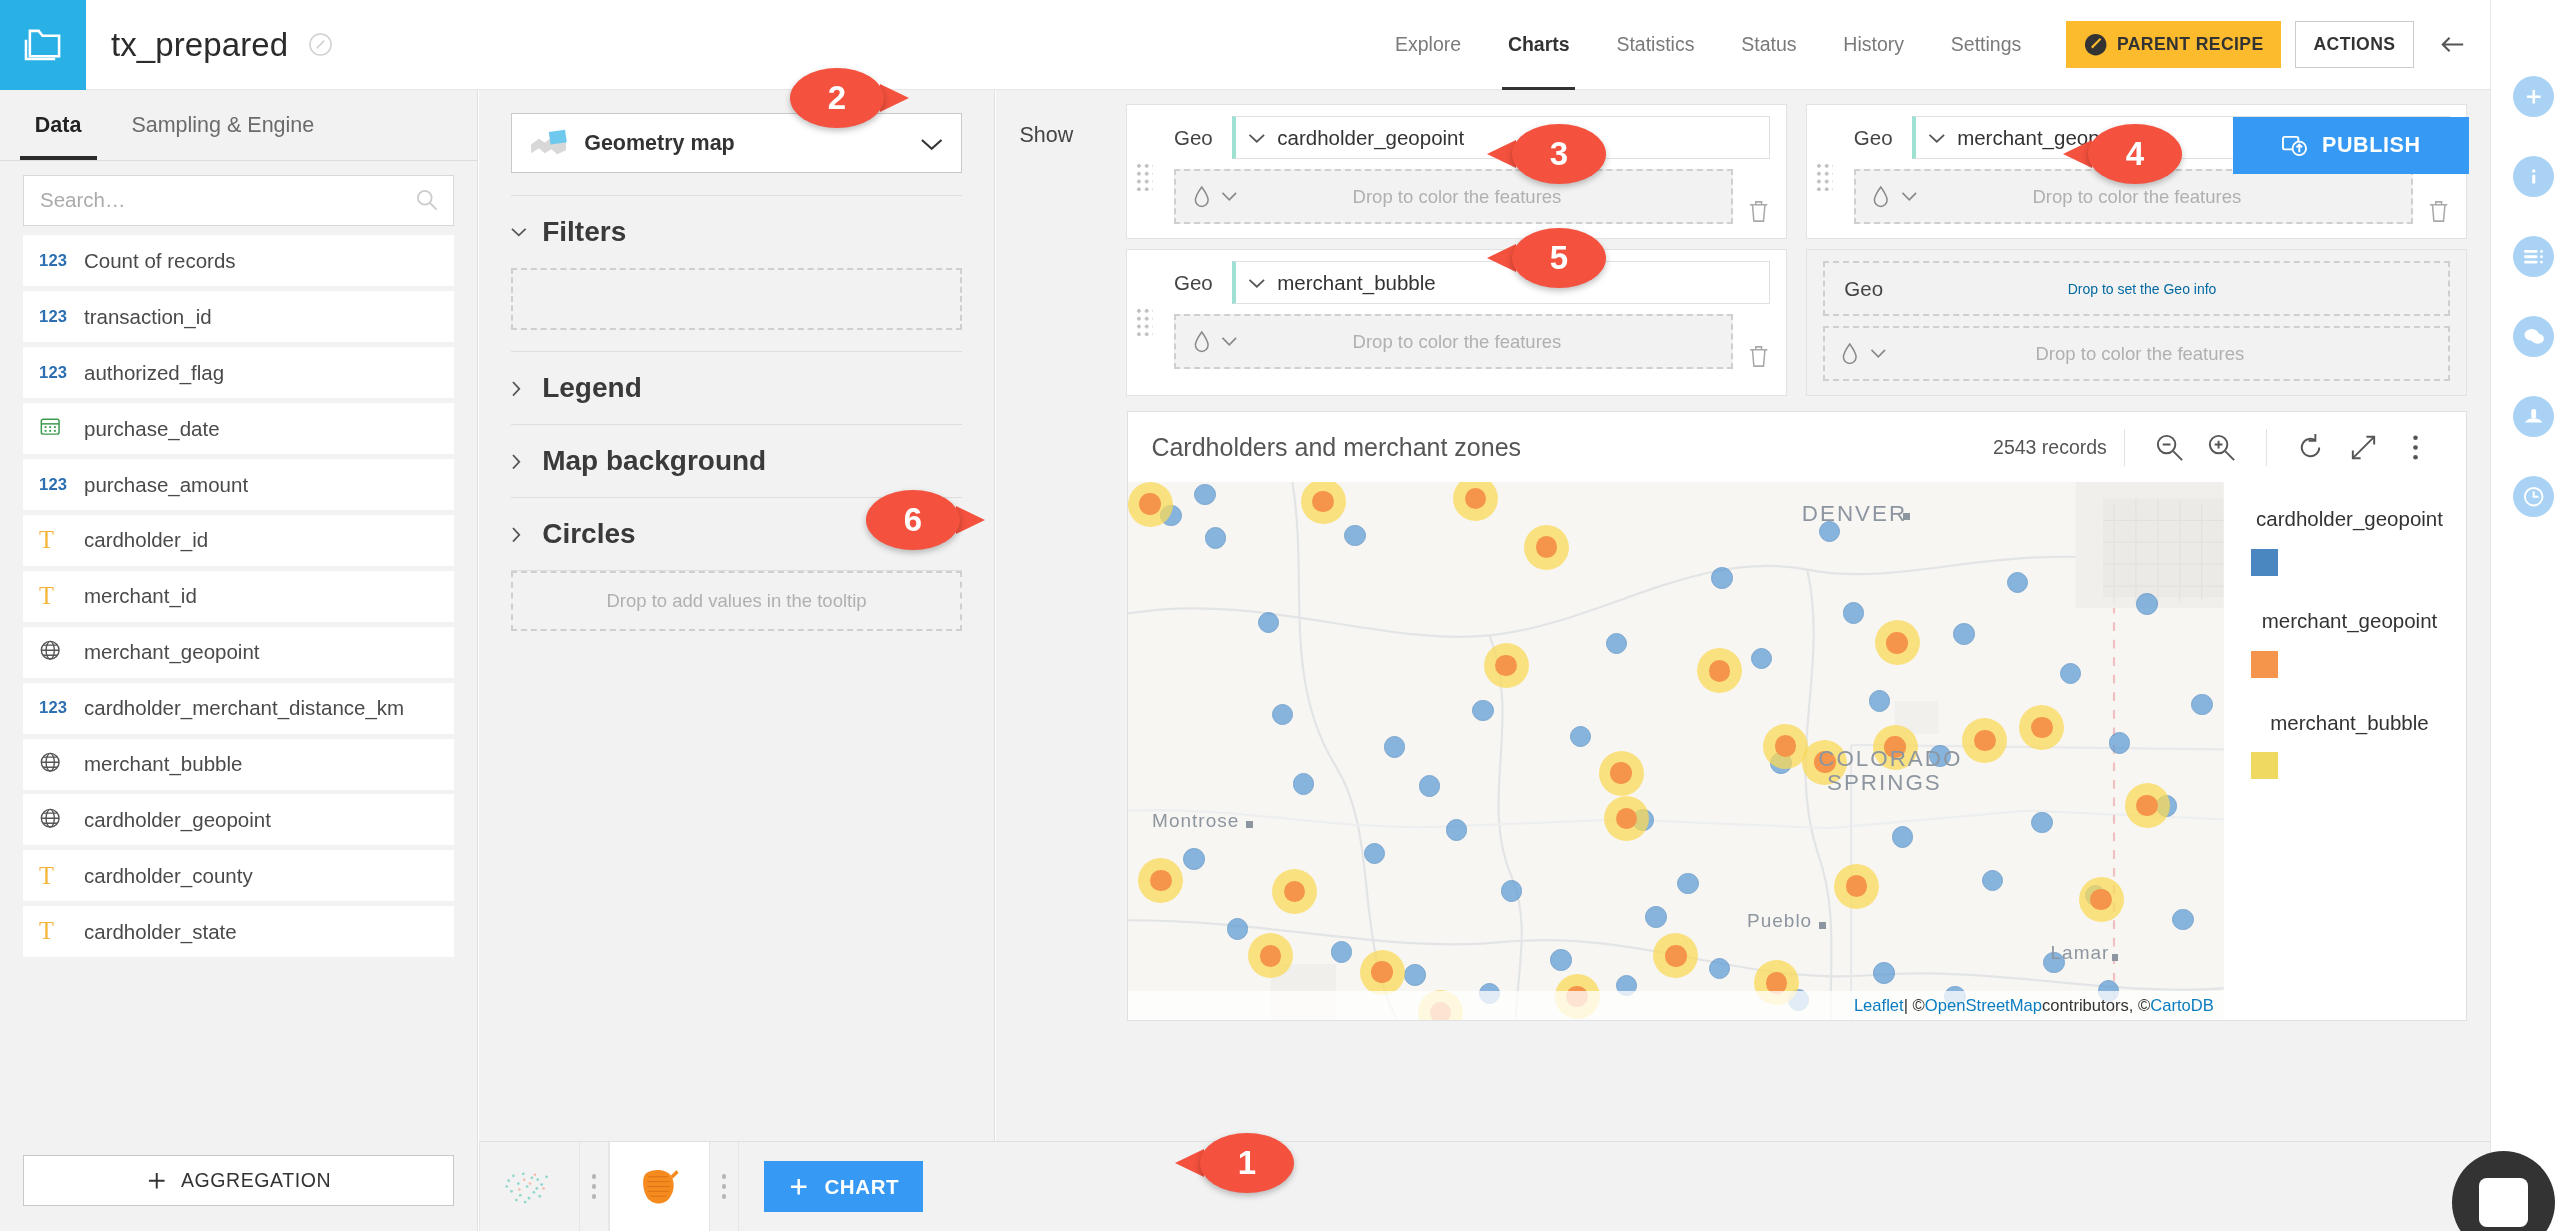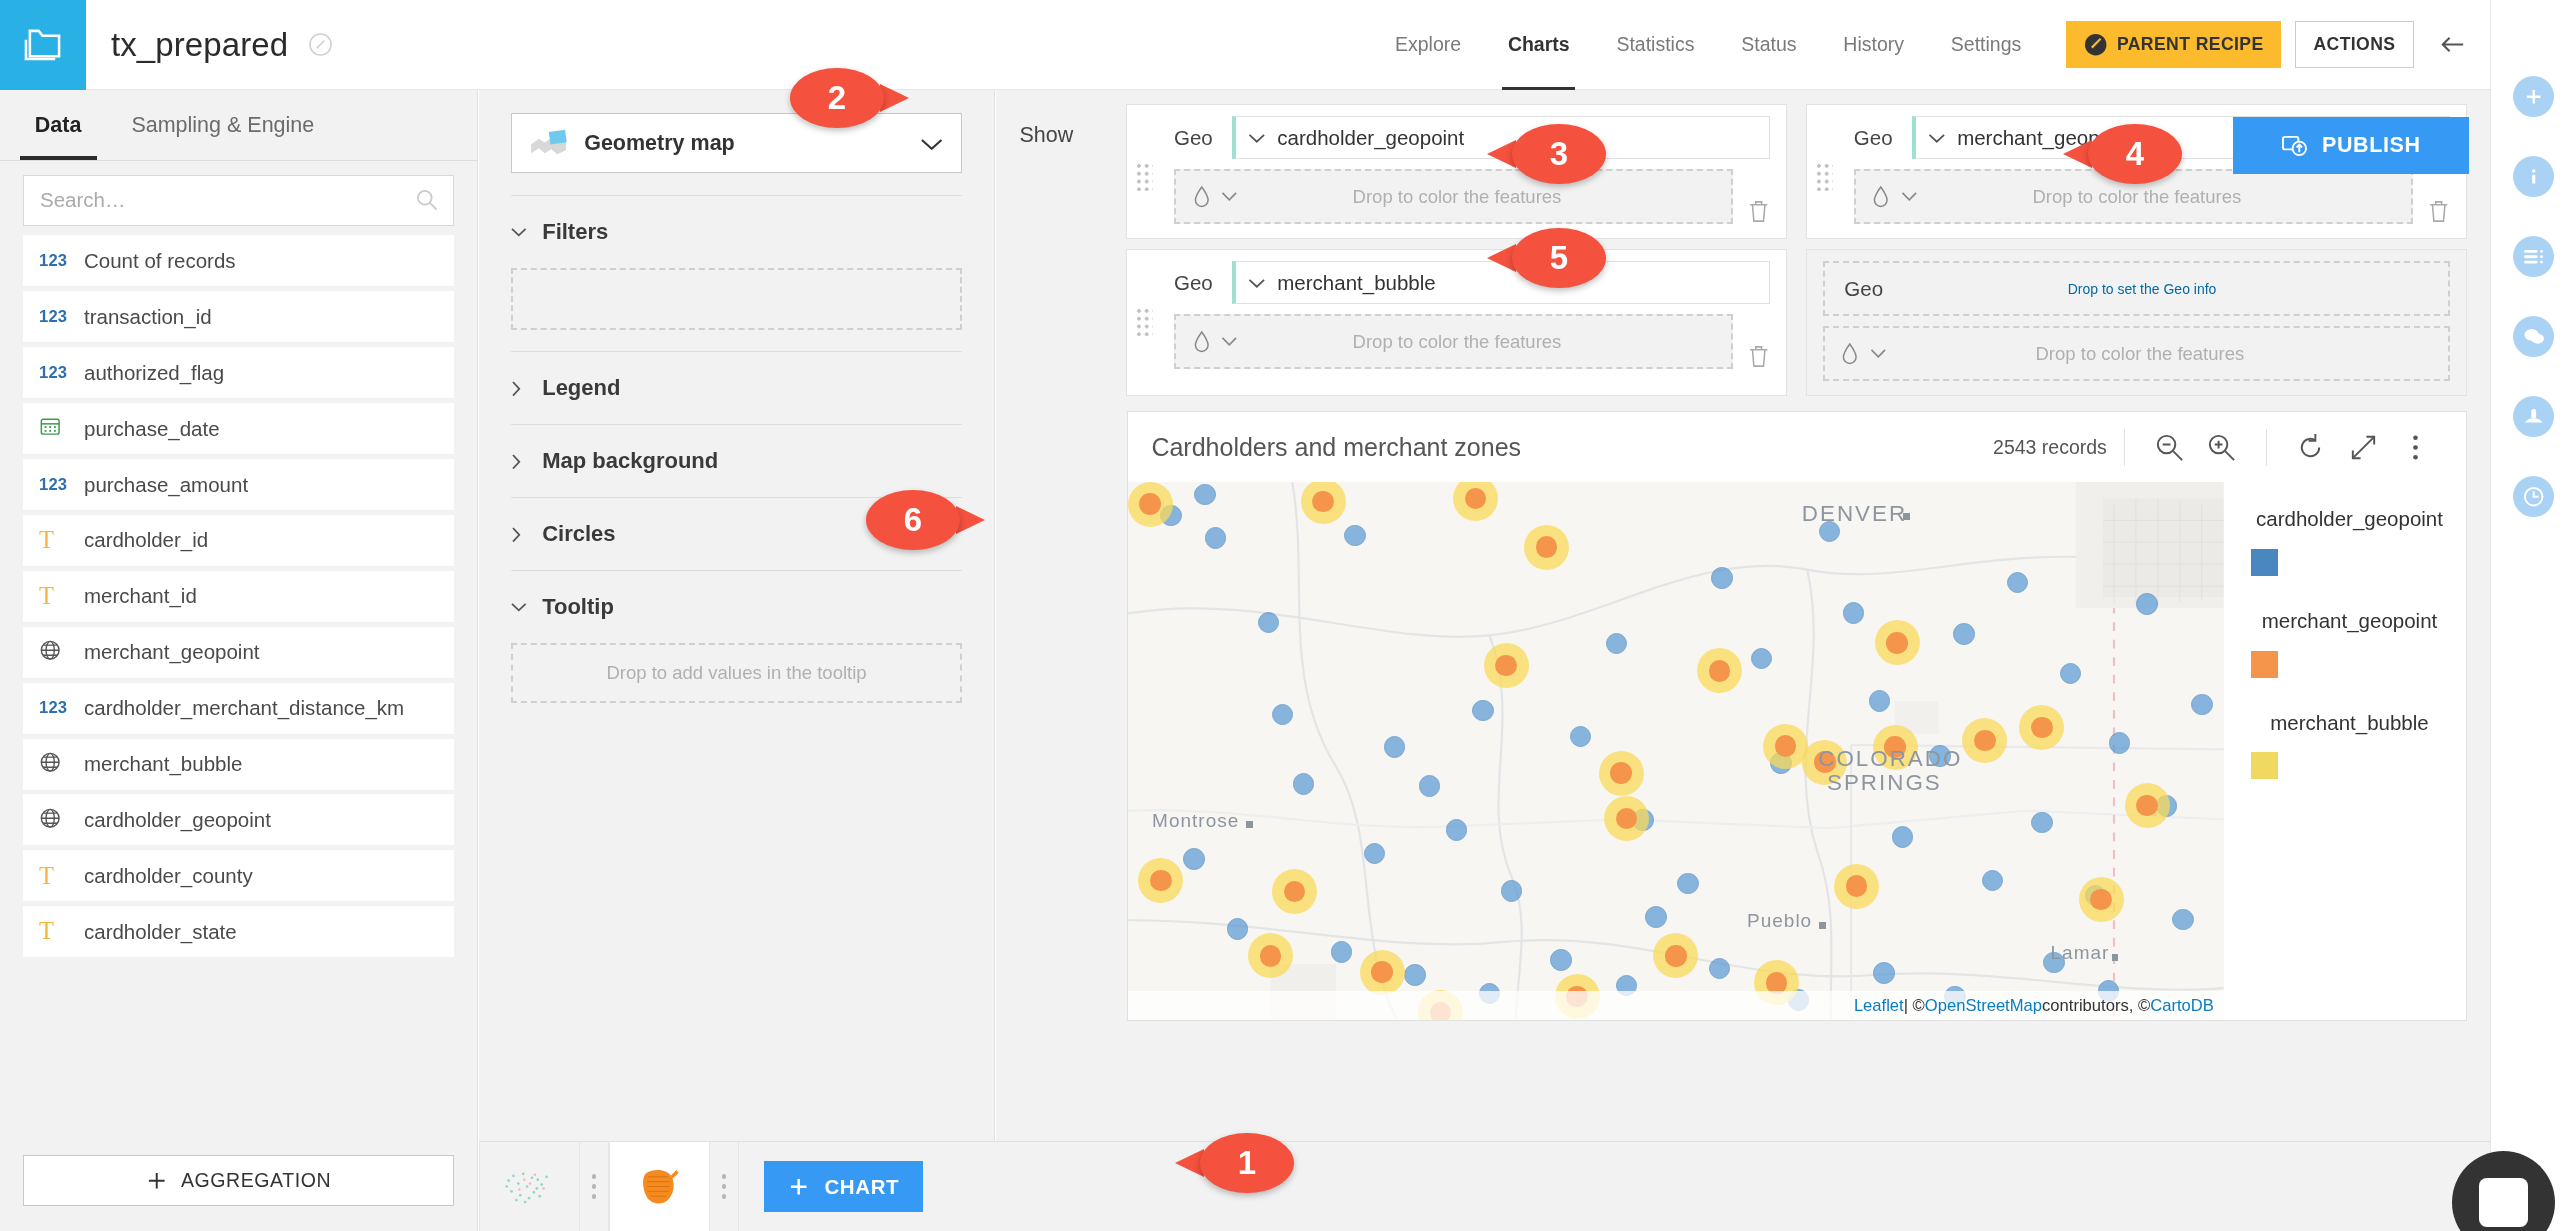--- a/index.html
+++ b/index.html
@@ -126,21 +126,21 @@
   .chart-type-ic { width: 39px; height: 29px; flex: 0 0 39px; }
   .chart-type-label { margin-left: 15.6px; font-size: 21.5px; color: #333; font-weight: 600; }
   .chev { margin-left: auto; width: 23.4px; height: 13.7px; color: #333; }
 
   .opt-sec { border-top: 1px solid #dedede; }
   .opt-head {
     display: flex; align-items: center; gap: 15.6px;
     height: 72px; cursor: pointer;
   }
   .opt-head .caret { width: 15.6px; color: #555; font-size: 20.5px; display:flex; align-items:center;}
-  .opt-title { font-size: 22px; color: #3a3a3a; font-weight: 600; }
+  .opt-title { font-size: 28px; color: #3a3a3a; font-weight: 600; }
   .dropzone {
     border: 2px dashed #cfcfcf; background: #f2f2f2;
     display: flex; align-items: center; justify-content: center;
     font-size: 18.5px; color: #b0b0b0; margin-bottom: 21.5px;
   }
   .dz-filters { height: 62px; }
   .dz-tooltip { height: 60px; }
 
   
   .main {
@@ -549,28 +549,20 @@
         <span class="caret">
           <svg width="9.8" height="15.6" viewBox="0 0 10 16" fill="none" stroke="#555" stroke-width="1.8">
               <path d="M2 1 L8.5 8 L2 15"></path>
             </svg>
         </span>
         <span class="opt-title">Circles</span>
       </div>
     </div>
 
     <div class="opt-sec">
-      <div class="opt-head">
-        <span class="caret">
-          <svg width="15.6" height="9.8" viewBox="0 0 16 10" fill="none" stroke="#555" stroke-width="1.8">
-              <path d="M1 2 L8 8.5 L15 2"></path>
-            </svg>
-        </span>
-        <span class="opt-title">Tooltip</span>
-      </div>
       <div class="dropzone dz-tooltip">Drop to add values in the tooltip</div>
     </div>
   </div>
 
   <div class="main">
     <div class="show-row">
       <div class="show-label">Show</div>
       <div class="geo-grid" id="geo-grid">
           <div class="geo-card">
             <div class="geo-top">

